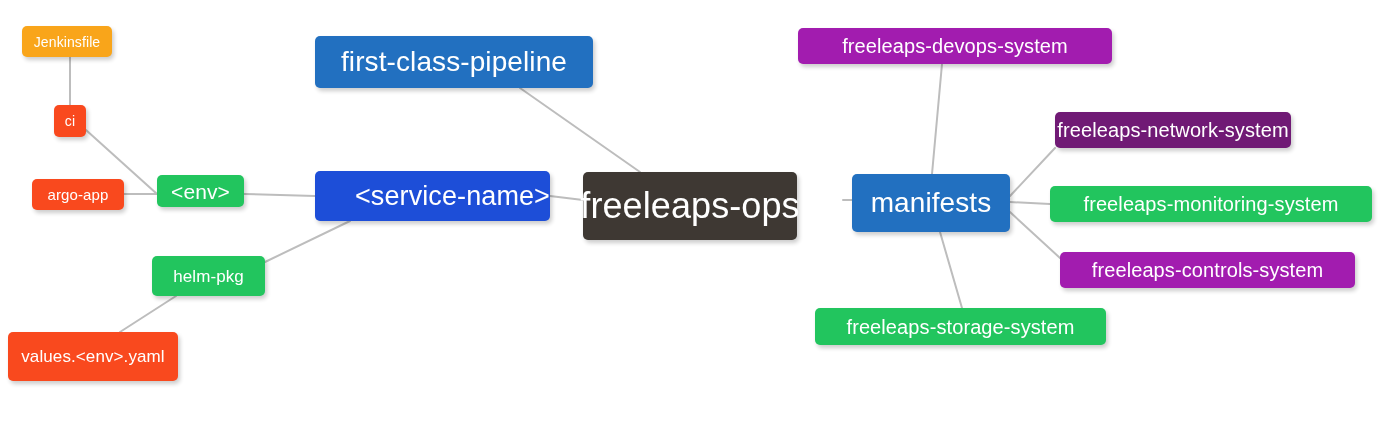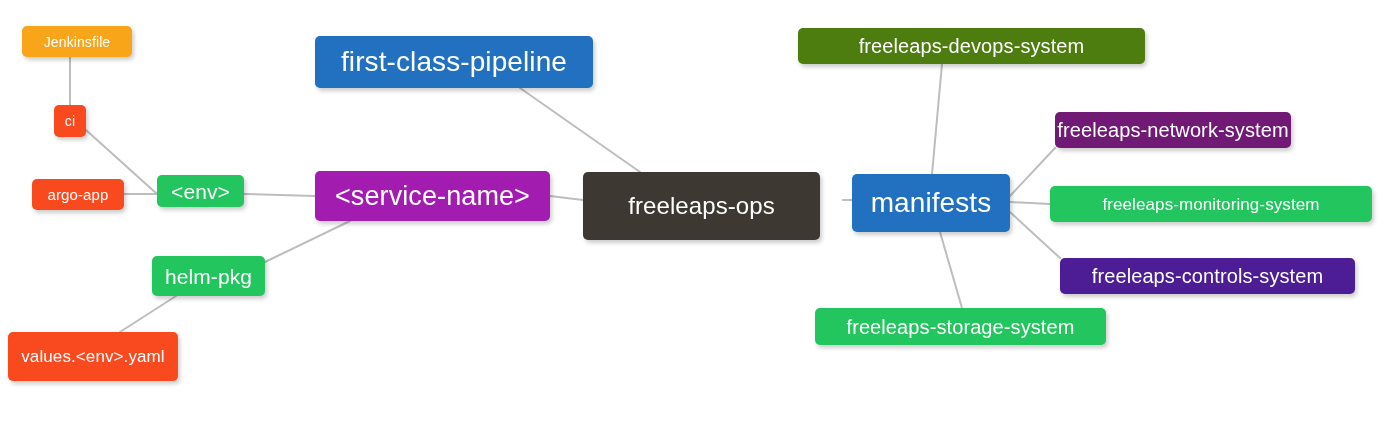--- a/index.html
+++ b/index.html
@@ -59,59 +59,59 @@
       <line x1="520" y1="88" x2="640" y2="172" stroke="#bdbdbd" stroke-width="2" stroke-linecap="round"></line>
       <line x1="550" y1="196" x2="583" y2="200" stroke="#bdbdbd" stroke-width="2" stroke-linecap="round"></line>
       <line x1="843" y1="200" x2="852" y2="200" stroke="#bdbdbd" stroke-width="2" stroke-linecap="round"></line>
       <line x1="932" y1="174" x2="942" y2="64" stroke="#bdbdbd" stroke-width="2" stroke-linecap="round"></line>
       <line x1="1010" y1="196" x2="1055" y2="148" stroke="#bdbdbd" stroke-width="2" stroke-linecap="round"></line>
       <line x1="1010" y1="202" x2="1050" y2="204" stroke="#bdbdbd" stroke-width="2" stroke-linecap="round"></line>
       <line x1="1010" y1="212" x2="1060" y2="258" stroke="#bdbdbd" stroke-width="2" stroke-linecap="round"></line>
       <line x1="940" y1="232" x2="962" y2="308" stroke="#bdbdbd" stroke-width="2" stroke-linecap="round"></line>
     </svg>
   <div id="node-layer">
-      <div class="node" style="left: 22px; top: 26px; width: 110px; height: 31px; background: rgb(249, 165, 26); font-size: 14px;">
+      <div class="node" style="left: 22px; top: 26px; width: 90px; height: 31px; background: rgb(249, 165, 26); font-size: 14px;">
         <span class="node-label">Jenkinsfile</span>
       </div>
       <div class="node" style="left: 54px; top: 105px; width: 32px; height: 32px; background: rgb(249, 73, 30); font-size: 14px;">
         <span class="node-label">ci</span>
       </div>
       <div class="node" style="left: 32px; top: 179px; width: 92px; height: 31px; background: rgb(249, 73, 30); font-size: 15px; align-items: center;">
         <span class="node-label">argo-app</span>
       </div>
       <div class="node" style="left: 157px; top: 175px; width: 87px; height: 32px; background: rgb(34, 197, 94); font-size: 21px;">
         <span class="node-label">&lt;env&gt;</span>
       </div>
-      <div class="node" style="left: 152px; top: 256px; width: 113px; height: 40px; background: rgb(34, 197, 94); font-size: 21px;">
+      <div class="node" style="left: 152px; top: 256px; width: 113px; height: 40px; background: rgb(34, 197, 94); font-size: 17px;">
         <span class="node-label">helm-pkg</span>
       </div>
       <div class="node" style="left: 8px; top: 332px; width: 170px; height: 49px; background: rgb(249, 73, 30); font-size: 17px;">
         <span class="node-label">values.&lt;env&gt;.yaml</span>
       </div>
       <div class="node" style="left: 315px; top: 36px; width: 278px; height: 52px; background: rgb(34, 112, 192); font-size: 28px;">
         <span class="node-label">first-class-pipeline</span>
       </div>
-      <div class="node" style="left: 315px; top: 171px; width: 235px; height: 50px; background: #a21caf; font-size: 27px;">
+      <div class="node" style="left: 315px; top: 171px; width: 235px; height: 50px; background: #1d4ed8; font-size: 27px; justify-content: flex-end;">
         <span class="node-label">&lt;service-name&gt;</span>
       </div>
-      <div class="node" style="left: 583px; top: 172px; width: 237px; height: 68px; background: rgb(62, 56, 51); font-size: 24px;">
+      <div class="node" style="left: 583px; top: 172px; width: 214px; height: 68px; background: rgb(62, 56, 51); font-size: 36px;">
         <span class="node-label">freeleaps-ops</span>
       </div>
       <div class="node" style="left: 852px; top: 174px; width: 158px; height: 58px; background: rgb(34, 112, 192); font-size: 28px;">
         <span class="node-label">manifests</span>
       </div>
-      <div class="node" style="left: 798px; top: 28px; width: 347px; height: 36px; background: #4d7c0f; font-size: 20px;">
+      <div class="node" style="left: 798px; top: 28px; width: 314px; height: 36px; background: #a21caf; font-size: 20px;">
         <span class="node-label">freeleaps-devops-system</span>
       </div>
       <div class="node" style="left: 1055px; top: 112px; width: 236px; height: 36px; background: #701a75; font-size: 20px;">
         <span class="node-label">freeleaps-network-system</span>
       </div>
-      <div class="node" style="left: 1050px; top: 186px; width: 322px; height: 36px; background: rgb(34, 197, 94); font-size: 17px;">
+      <div class="node" style="left: 1050px; top: 186px; width: 322px; height: 36px; background: rgb(34, 197, 94); font-size: 20px;">
         <span class="node-label">freeleaps-monitoring-system</span>
       </div>
-      <div class="node" style="left: 1060px; top: 258px; width: 295px; height: 36px; background: #4c1d95; font-size: 20px;">
+      <div class="node" style="left: 1060px; top: 252px; width: 295px; height: 36px; background: #a21caf; font-size: 20px;">
         <span class="node-label">freeleaps-controls-system</span>
       </div>
       <div class="node" style="left: 815px; top: 308px; width: 291px; height: 37px; background: rgb(34, 197, 94); font-size: 20px;">
         <span class="node-label">freeleaps-storage-system</span>
       </div>
     </div>
 </div>
 
 </body></html>

